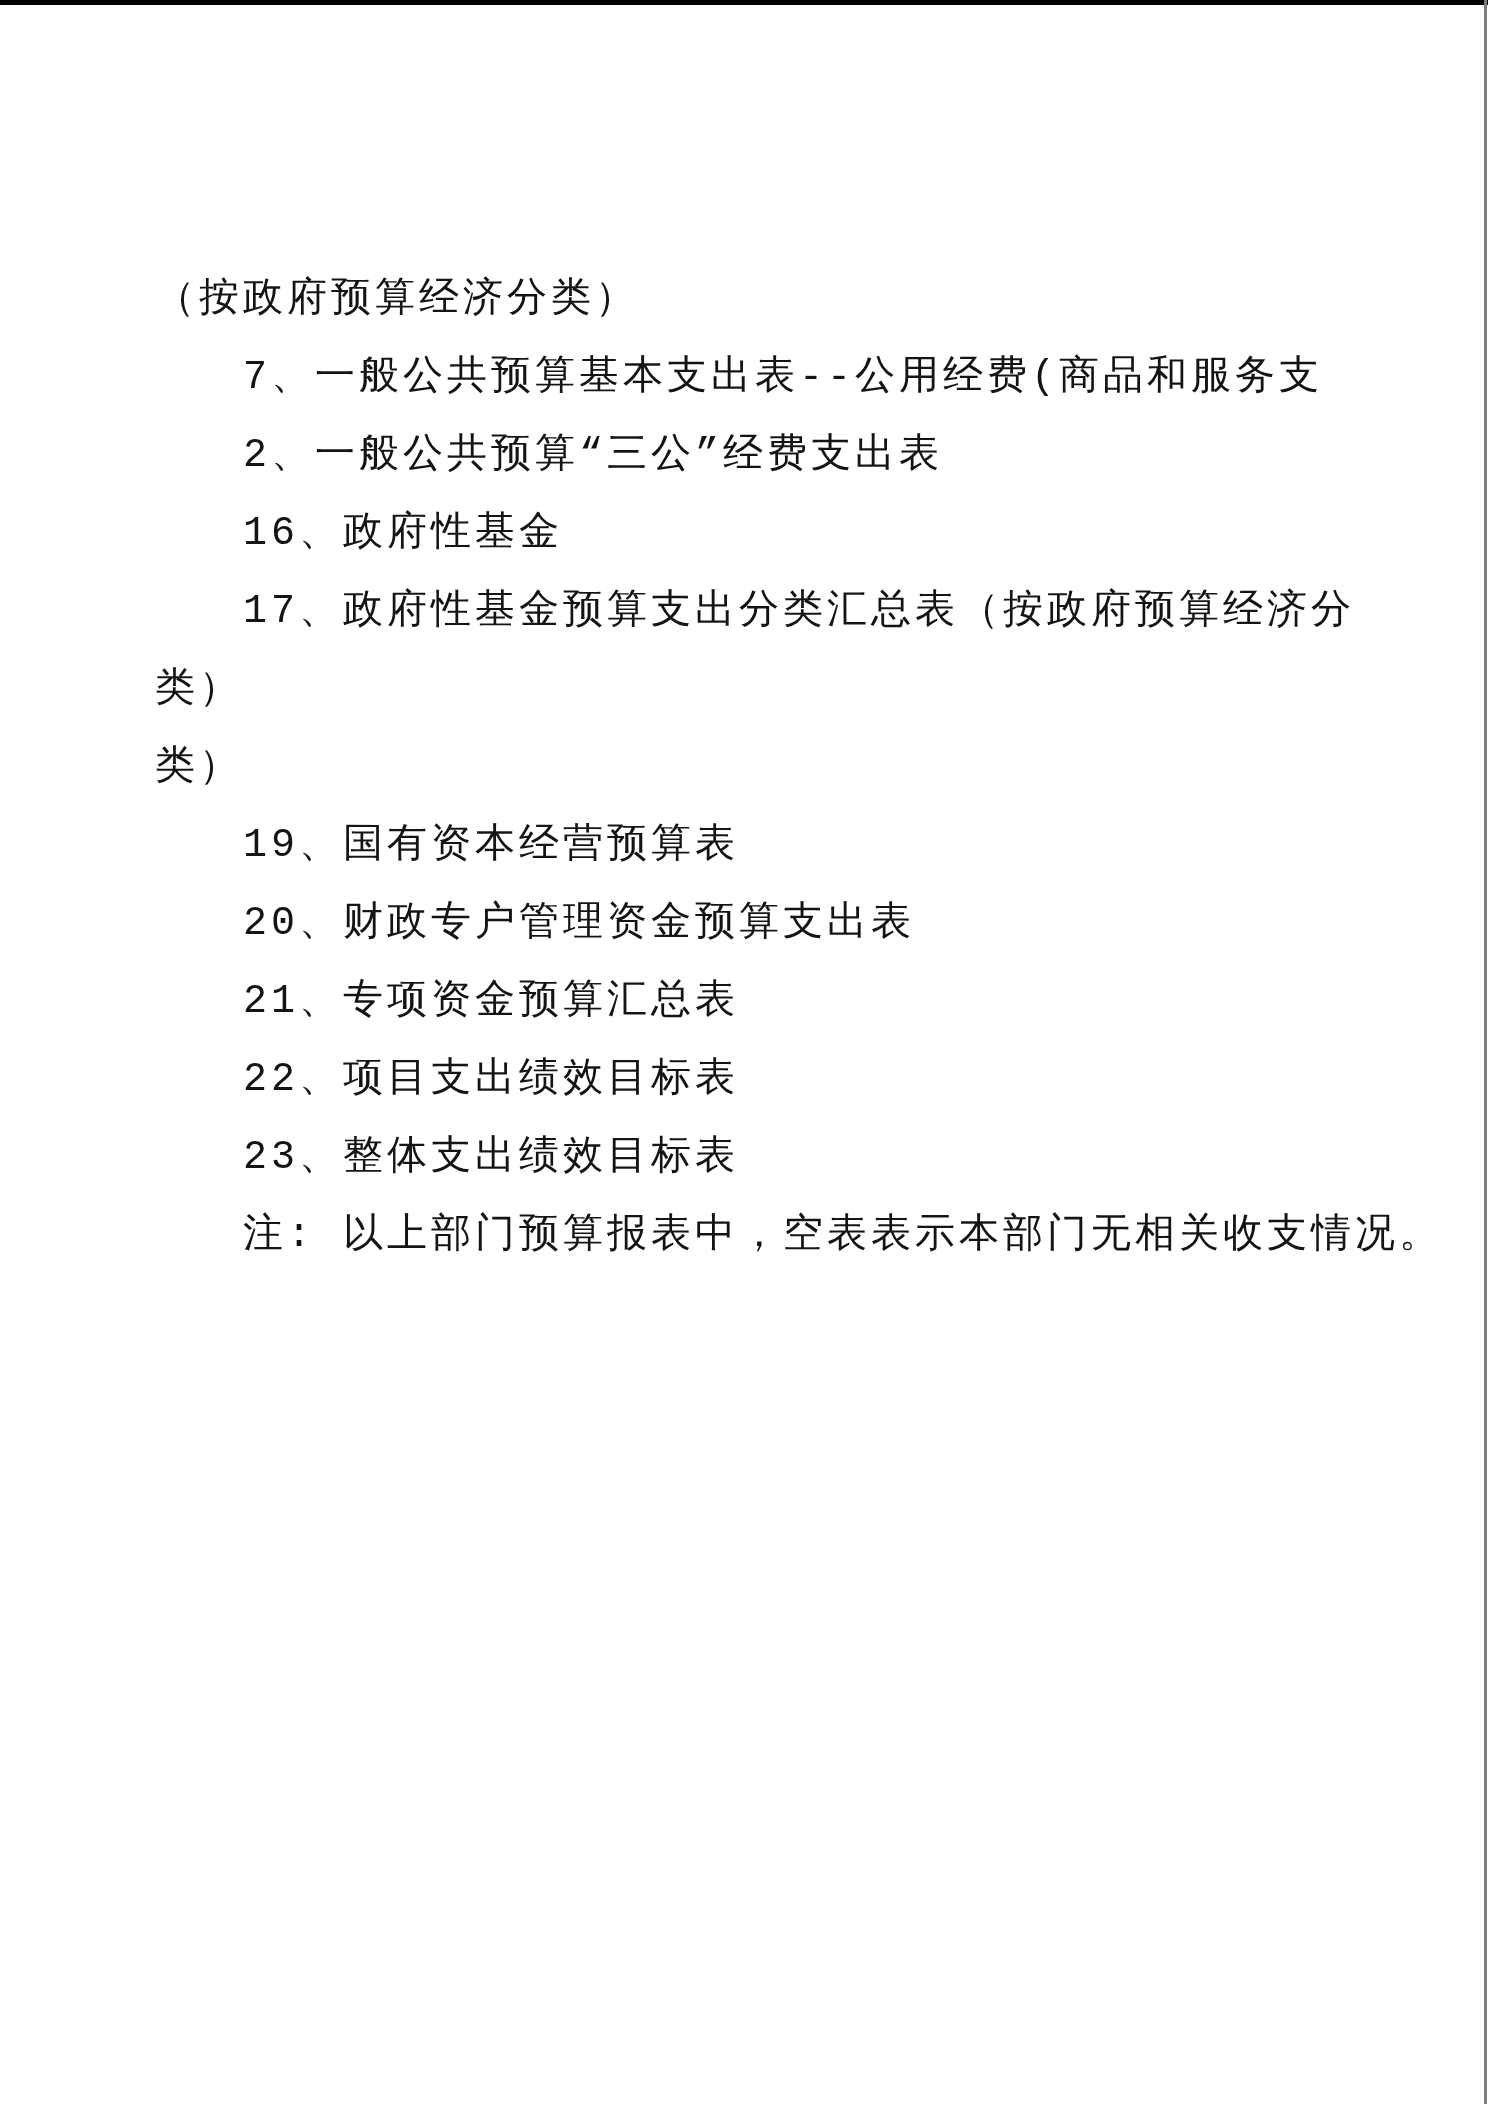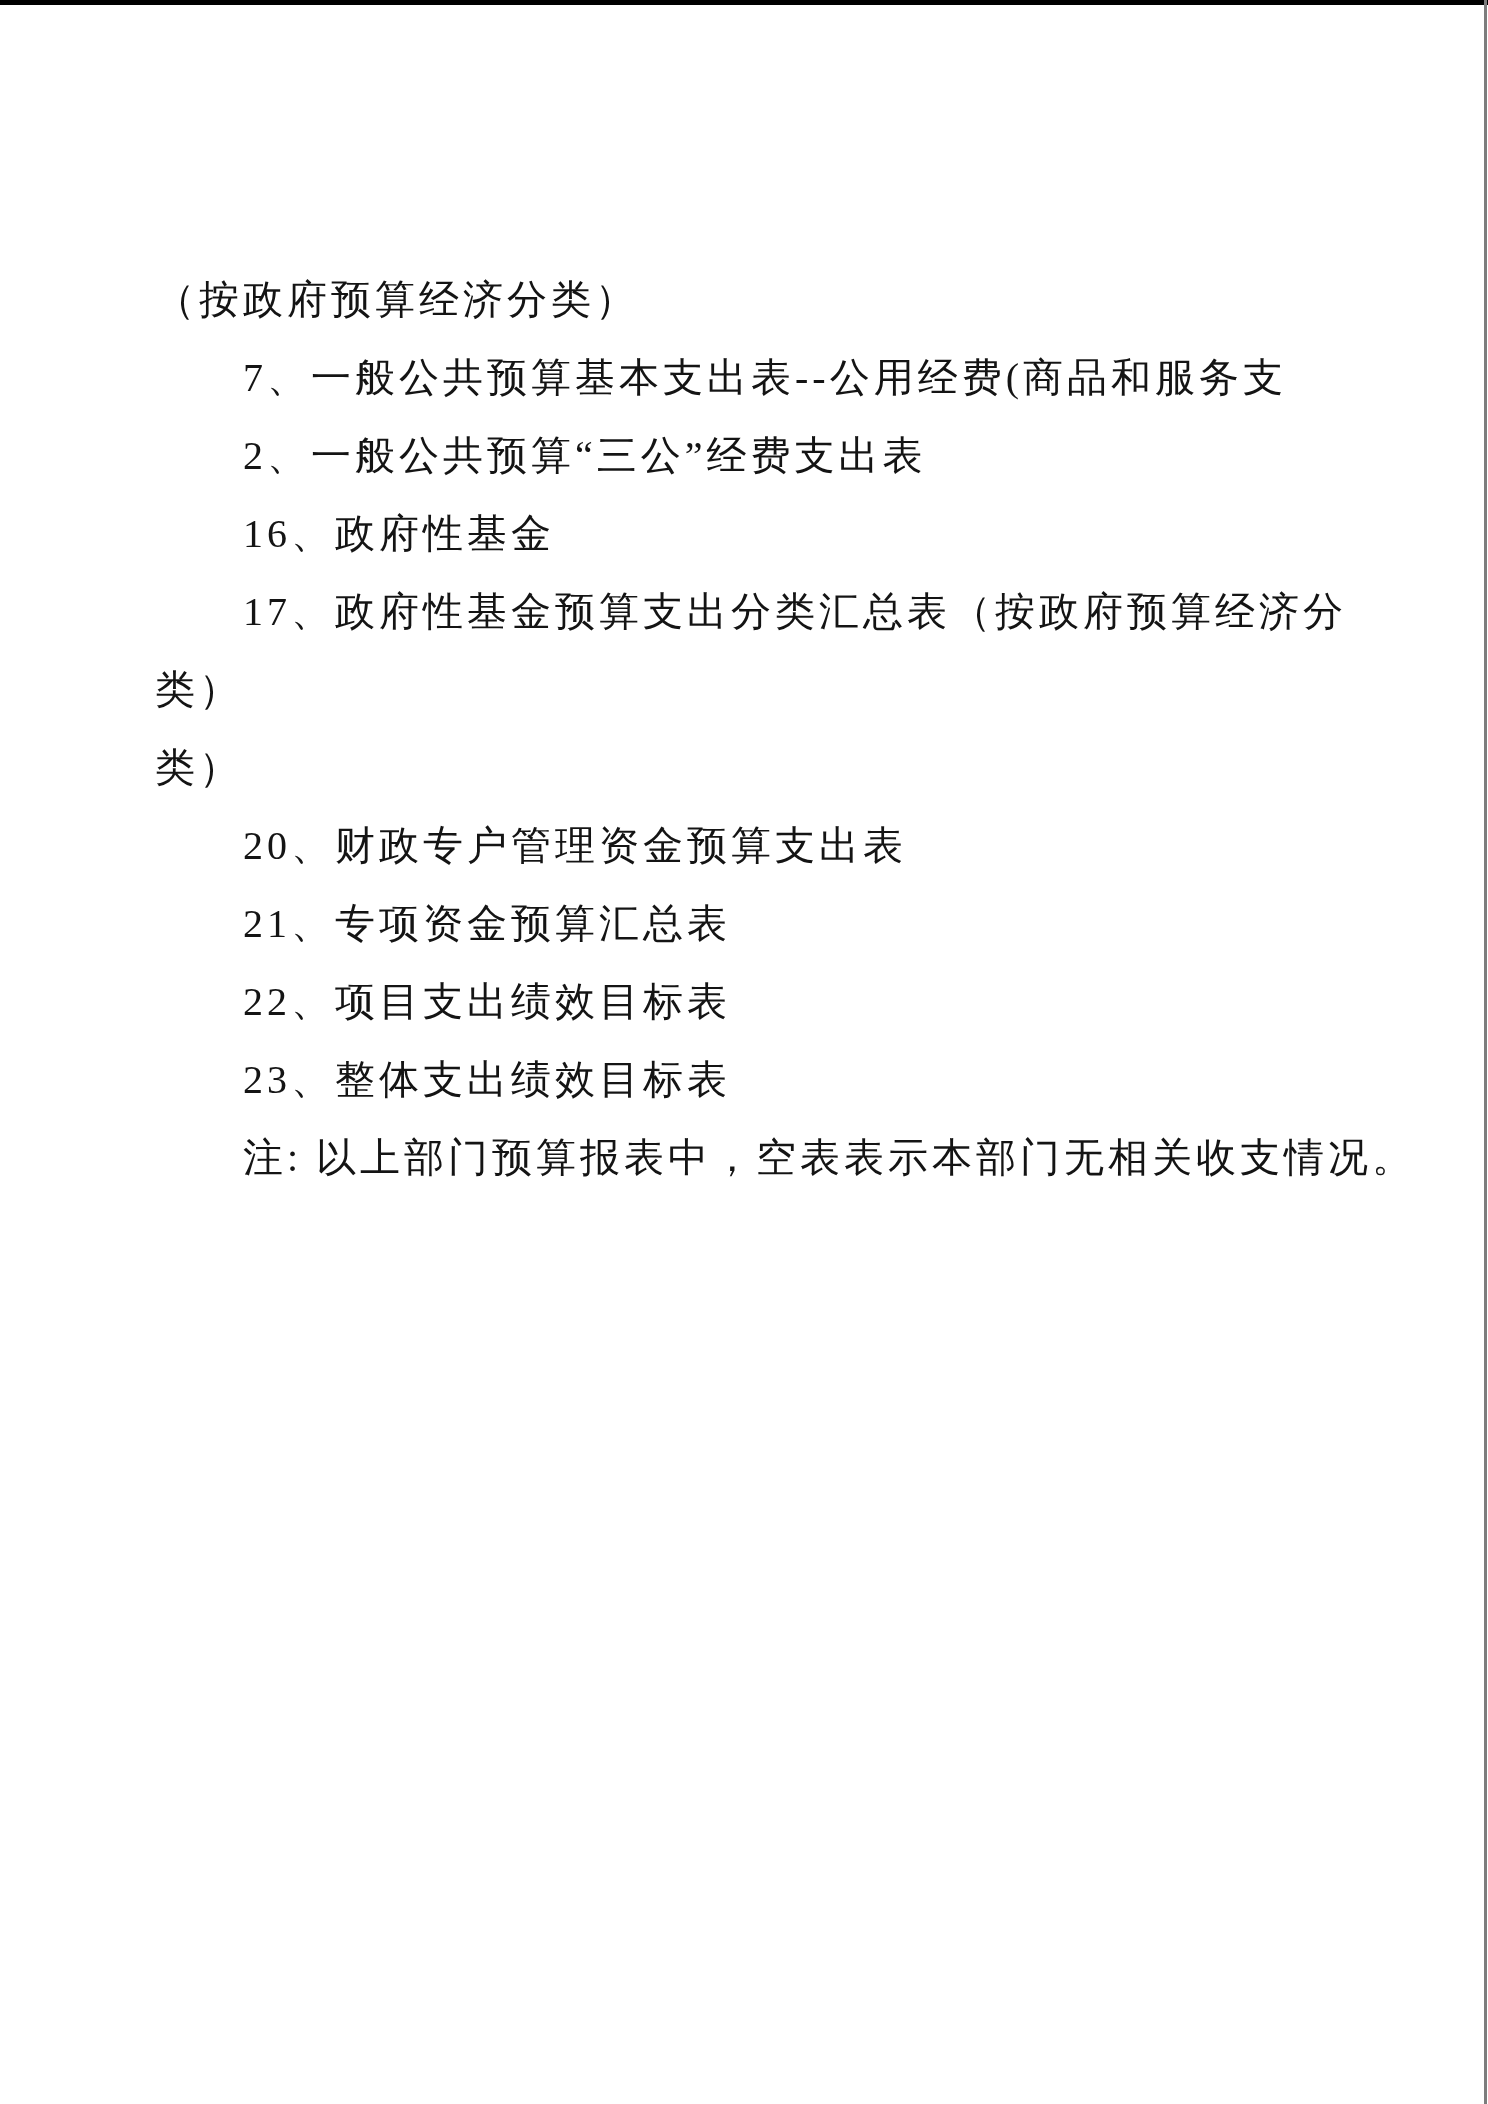--- a/index.html
+++ b/index.html
@@ -6,21 +6,21 @@
     margin: 0;
     padding: 0;
     background: #ffffff;
   }
   .doc {
     position: relative;
     width: 1488px;
     height: 2104px;
     background: #ffffff;
     overflow: hidden;
-    font-family: Liberation Serif, serif;
+    font-family: Liberation Mono, monospace;
   }
   
   .top-edge {
     position: absolute;
     top: 0; left: 0;
     width: 100%;
     height: 5px;
     background: #000000;
   }
   .right-edge {
@@ -62,19 +62,20 @@
   <div class="top-edge"></div>
   <div class="right-edge"></div>
   <main class="content" id="doc-lines">
       <p class="line indent-none">（按政府预算经济分类）</p>
       <p class="line indent-para">7、一般公共预算基本支出表--公用经费(商品和服务支</p>
       <p class="line indent-para">2、一般公共预算“三公”经费支出表</p>
       <p class="line indent-para">16、政府性基金</p>
       <p class="line indent-para">17、政府性基金预算支出分类汇总表（按政府预算经济分</p>
       <p class="line indent-none">类）</p>
       <p class="line indent-none">类）</p>
+      <p class="line indent-para">19、国有资本经营预算表</p>
       <p class="line indent-para">20、财政专户管理资金预算支出表</p>
       <p class="line indent-para">21、专项资金预算汇总表</p>
       <p class="line indent-para">22、项目支出绩效目标表</p>
       <p class="line indent-para">23、整体支出绩效目标表</p>
       <p class="line indent-note">注: 以上部门预算报表中，空表表示本部门无相关收支情况。</p>
     </main>
 </div>
 
 </body></html>

